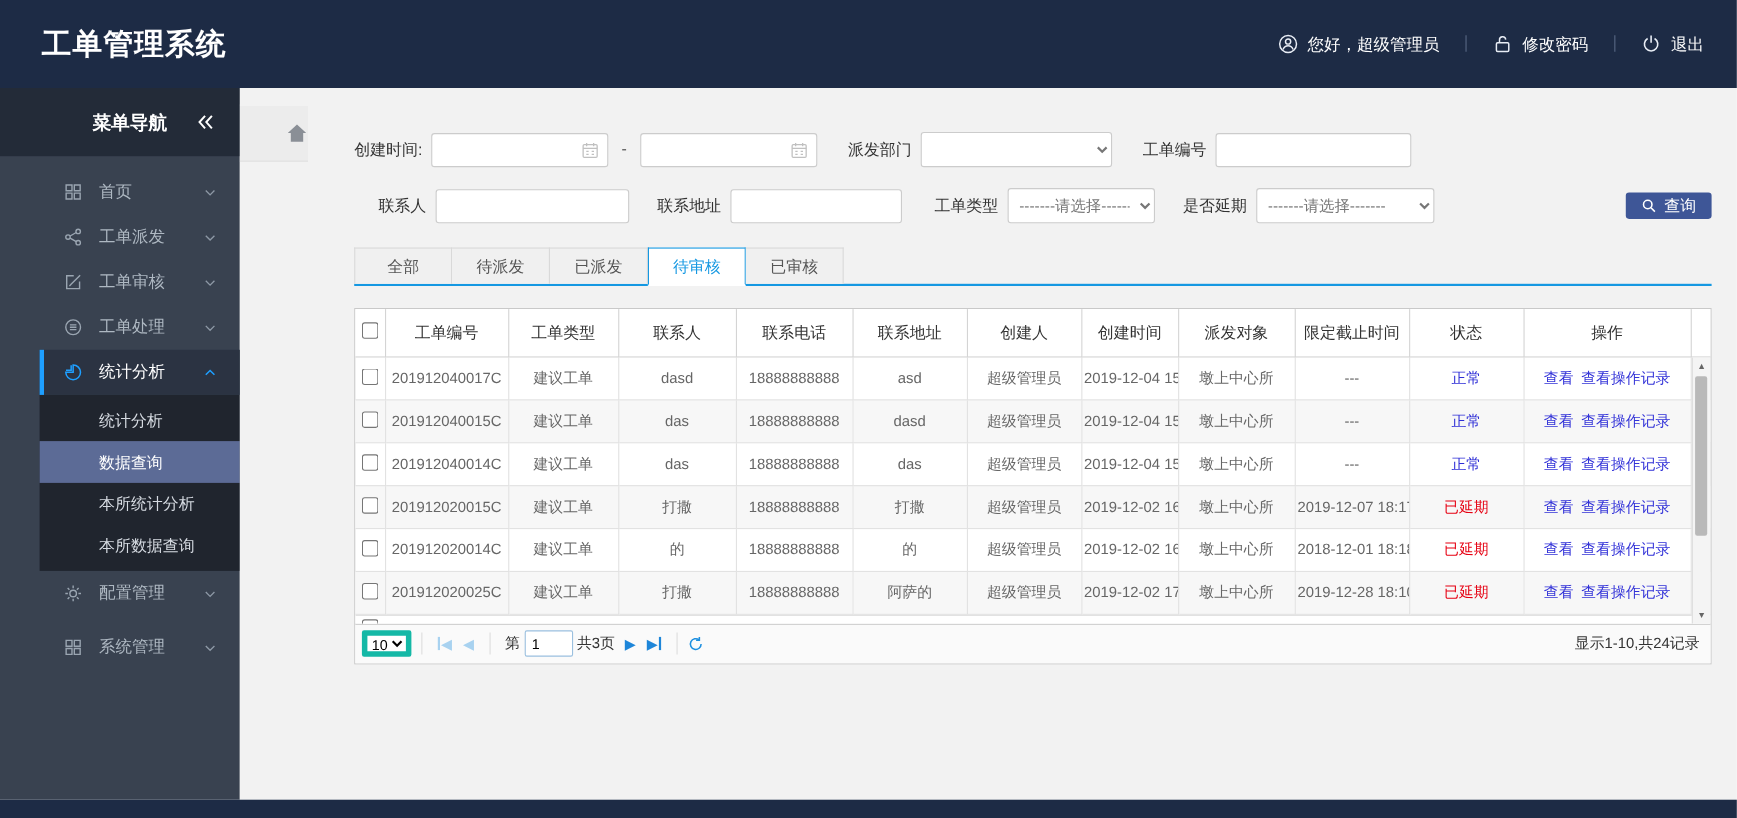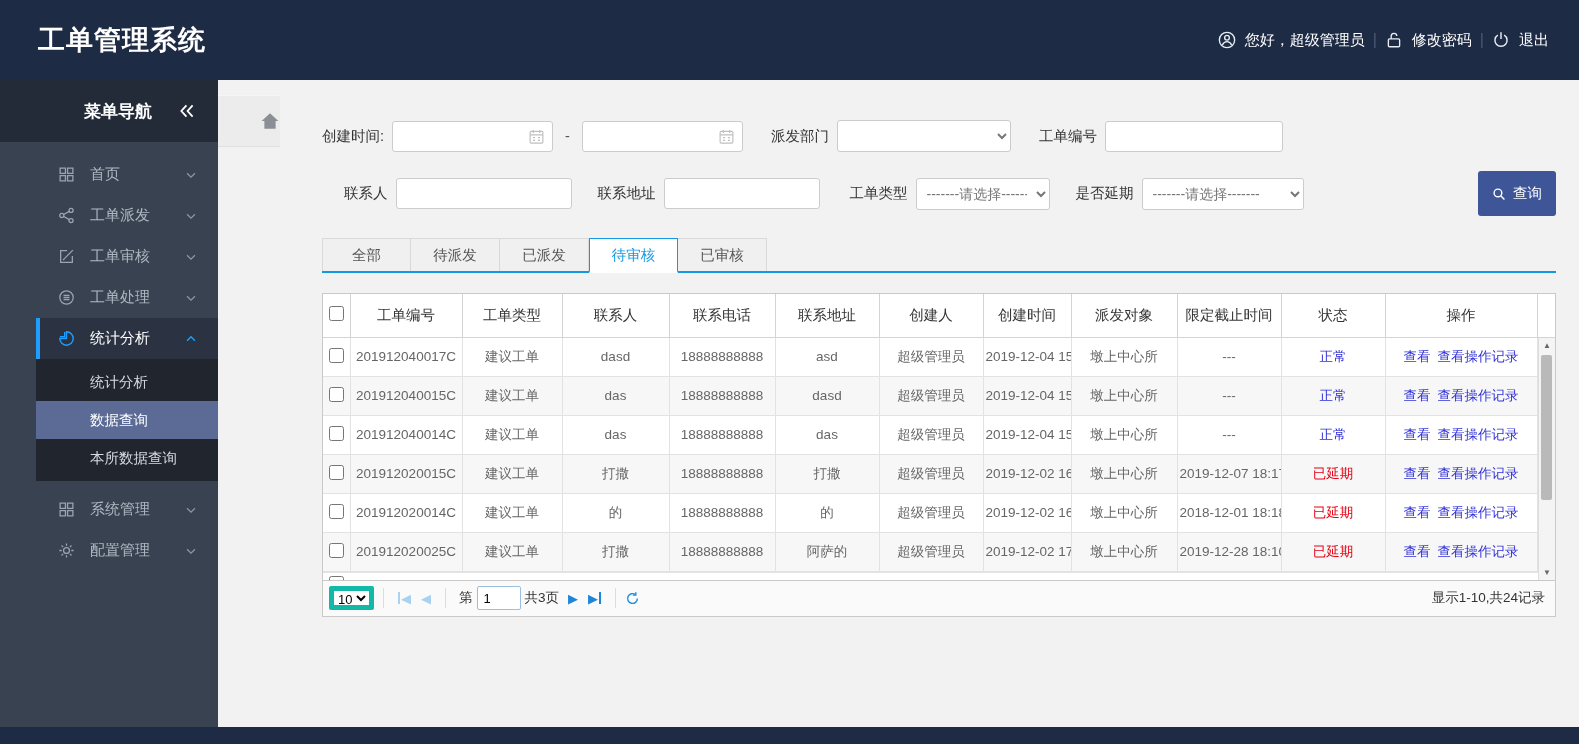--- a/index.html
+++ b/index.html
@@ -7,21 +7,21 @@
     --status-delayed:#e60012; --link:#3232d8; --header-bg:#1d2b45; --sidebar-bg:#394250;
   }
   *{box-sizing:border-box;margin:0;padding:0;font-family:"Liberation Sans","DejaVu Sans",sans-serif;}
   html,body{width:1579px;height:744px;overflow:hidden;background:#fff;}
   .app{display:flex;flex-direction:column;height:744px;}
   svg{display:block;}
 
   
   .topbar{height:80px;background:var(--header-bg);display:flex;align-items:center;justify-content:space-between;padding:0 30px 0 38px;flex:0 0 auto;}
   .logo{color:#fff;font-size:27px;font-weight:bold;letter-spacing:1px;}
-  .topbar-right{display:flex;align-items:center;color:#fff;font-size:15px;}
+  .topbar-right{display:flex;align-items:center;color:#fff;font-size:15px;gap:14px;}
   .top-item{display:flex;align-items:center;gap:9px;cursor:pointer;color:#fff;}
   .top-sep{color:#4a5a76;font-size:16px;padding:0 8px;}
   .top-icon{width:18px;height:18px;color:#e8edf5;}
 
   
   .layout{flex:1 1 auto;display:flex;min-height:0;}
   .sidebar{width:218px;flex:0 0 218px;background:var(--sidebar-bg);display:flex;flex-direction:column;}
   .menu-title{height:62px;background:#232b38;display:flex;align-items:center;justify-content:flex-end;padding:0 22px;gap:26px;}
   .menu-title-text{color:#fff;font-size:17px;font-weight:bold;}
   .collapse-icon{color:#fff;width:18px;height:18px;cursor:pointer;}
@@ -46,21 +46,21 @@
   
   .filter-row{display:flex;align-items:center;font-size:14.5px;color:#333;}
   .filter-row + .filter-row{margin-top:19px;}
   .f-label{margin-right:8px;white-space:nowrap;}
   .f-input{height:31px;border:1px solid #ccc;border-radius:3px;background:#fff;position:relative;display:flex;align-items:center;}
   .f-input input{border:none;outline:none;width:100%;height:100%;padding:0 8px;font-size:14px;background:transparent;}
   .date-input{width:161px;}
   .date-input .cal-icon{width:17px;height:17px;color:#c0c0c0;position:absolute;right:7px;top:6px;}
   .range-sep{padding:0 12px;color:#555;}
   select.f-select{height:32px;border:1px solid #ccc;border-radius:3px;background:#fff;color:#777;font-size:14px;padding:0 6px;outline:none;}
-  .btn-search{margin-left:auto;height:45px;min-width:72px;background:var(--primary-btn);color:#fff;border:none;border-radius:3px;font-size:14.5px;display:flex;align-items:center;gap:7px;padding:0 14px;cursor:pointer;}
+  .btn-search{margin-left:auto;height:24px;min-width:72px;background:var(--primary-btn);color:#fff;border:none;border-radius:3px;font-size:14.5px;display:flex;align-items:center;gap:7px;padding:0 14px;cursor:pointer;}
   .btn-search .s-icon{width:14px;height:14px;color:#fff;}
 
   
   .tabs{margin-top:22px;display:flex;border-bottom:2px solid #1598e2;}
   .tab{width:89px;height:33px;display:flex;align-items:center;justify-content:center;font-size:14.5px;color:#555;background:#f0f0f0;border:1px solid #d9d9d9;border-bottom:none;cursor:pointer;margin-bottom:0;}
   .tab + .tab{border-left:none;}
   .tab.active{background:#fff;color:#1598e2;border:1px solid #1598e2;border-bottom:2px solid #fff;margin-bottom:-2px;height:35px;}
 
   
   .panel{margin-top:20px;background:#fff;border:1px solid #c9c9c9;}
@@ -208,40 +208,43 @@
         </div>
 
         <div class="submenu">
           <div class="submenu-item">
               <span>统计分析</span>
             </div>
           <div class="submenu-item selected">
               <span>数据查询</span>
             </div>
           <div class="submenu-item">
+              <span>本所统计分析</span>
+            </div>
+          <div class="submenu-item">
               <span>本所数据查询</span>
             </div>
         </div>
 
-        <div class="menu-item" style="margin-top:8px;">
-          <svg class="mi-icon" viewBox="0 0 16 16" stroke="currentColor" fill="none" stroke-width="1.2">
-              <path d="M2 2h5v5H2zM9 2h5v5H9zM2 9h5v5H2zM9 9h5v5H9z"></path>
-            </svg>
-          <span class="mi-label">系统管理</span>
-          <svg class="mi-chev" viewBox="0 0 16 16" stroke="currentColor" fill="none" stroke-width="1.4">
-              <path d="M3.5 6l4.5 4.5L12.5 6"></path>
-            </svg>
-        </div>
-
         <div class="menu-item">
           <svg class="mi-icon" viewBox="0 0 16 16" stroke="currentColor" fill="none" stroke-width="1.2">
               <circle cx="8" cy="8" r="2.8"></circle>
               <path d="M8 1.3v2.2M8 12.5v2.2M1.3 8h2.2M12.5 8h2.2M3.3 3.3l1.5 1.5M11.2 11.2l1.5 1.5M12.7 3.3l-1.5 1.5M4.8 11.2l-1.5 1.5"></path>
             </svg>
           <span class="mi-label">配置管理</span>
+          <svg class="mi-chev" viewBox="0 0 16 16" stroke="currentColor" fill="none" stroke-width="1.4">
+              <path d="M3.5 6l4.5 4.5L12.5 6"></path>
+            </svg>
+        </div>
+
+        <div class="menu-item" style="margin-top:8px;">
+          <svg class="mi-icon" viewBox="0 0 16 16" stroke="currentColor" fill="none" stroke-width="1.2">
+              <path d="M2 2h5v5H2zM9 2h5v5H9zM2 9h5v5H2zM9 9h5v5H9z"></path>
+            </svg>
+          <span class="mi-label">系统管理</span>
           <svg class="mi-chev" viewBox="0 0 16 16" stroke="currentColor" fill="none" stroke-width="1.4">
               <path d="M3.5 6l4.5 4.5L12.5 6"></path>
             </svg>
         </div>
       </nav>
     </aside>
 
     <main class="main">
       <div class="breadcrumb">
         <svg class="home-icon" viewBox="0 0 16 16" fill="currentColor">

